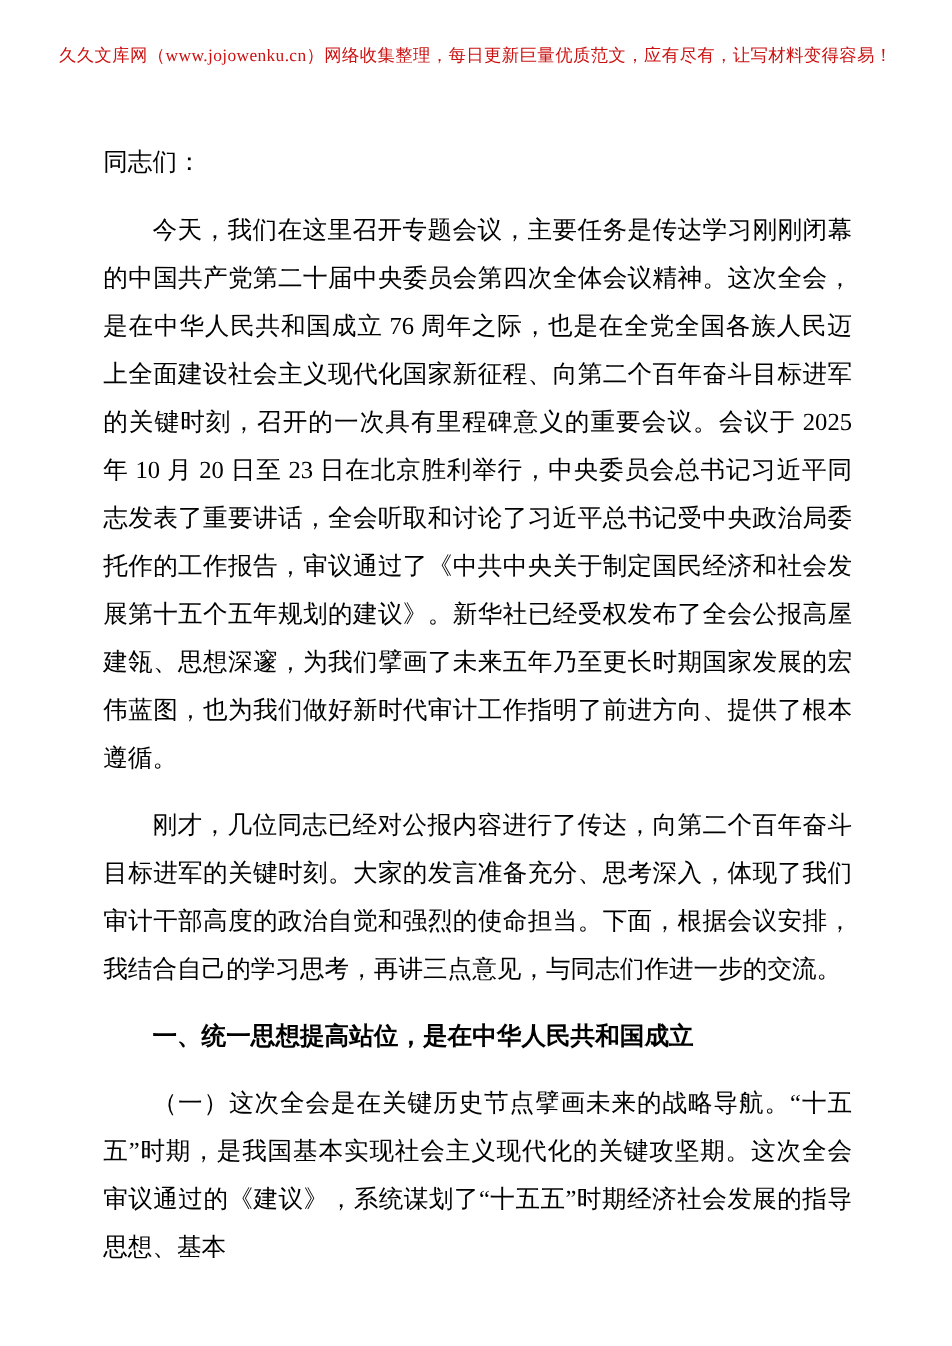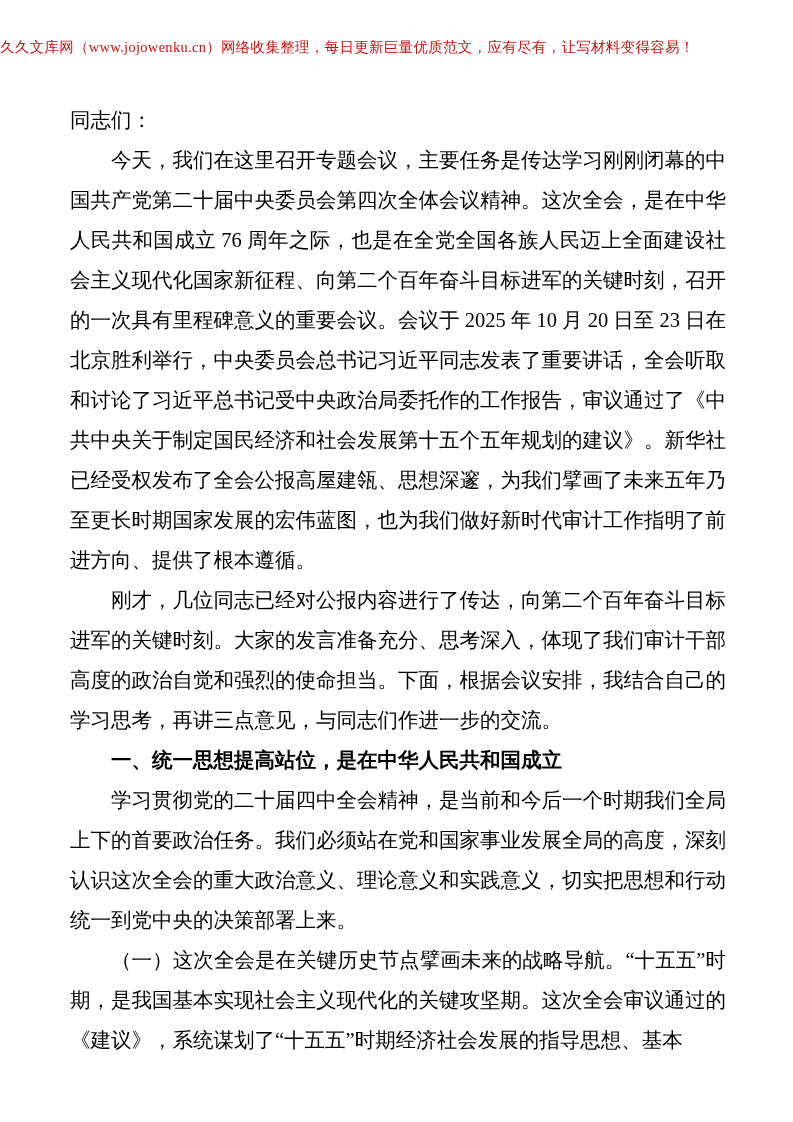--- a/index.html
+++ b/index.html
@@ -13,37 +13,38 @@
     height: 1122px;
     background: #ffffff;
     overflow: hidden;
     font-family: "Liberation Serif", "DejaVu Serif", serif;
   }
   .site-header {
     position: absolute;
     top: 36px;
     left: 0;
     width: 100%;
+    text-align: center;
     font-size: 14.5px;
     line-height: 22px;
     letter-spacing: 0.3px;
   }
   .doc {
     position: absolute;
     top: 100px;
     left: 70px;
     width: 656px;
     font-size: 20.5px;
     line-height: 40px;
     color: #000000;
     text-align: justify;
     text-justify: inter-ideograph;
   }
   .doc p {
-    margin: 0;
+    margin: 16px;
     padding: 0;
   }
   .salutation {
     text-indent: 0;
   }
   .para {
     text-indent: 2em;
   }
   .heading {
     font-weight: bold;
@@ -64,19 +65,18 @@
   <div class="doc">
 
     <p class="salutation">同志们：</p>
 
     <p class="para">今天，我们在这里召开专题会议，主要任务是传达学习刚刚闭幕的中国共产党第二十届中央委员会第四次全体会议精神。这次全会，是在中华人民共和国成立 76 周年之际，也是在全党全国各族人民迈上全面建设社会主义现代化国家新征程、向第二个百年奋斗目标进军的关键时刻，召开的一次具有里程碑意义的重要会议。会议于 2025 年 10 月 20 日至 23 日在北京胜利举行，中央委员会总书记习近平同志发表了重要讲话，全会听取和讨论了习近平总书记受中央政治局委托作的工作报告，审议通过了《中共中央关于制定国民经济和社会发展第十五个五年规划的建议》。新华社已经受权发布了全会公报高屋建瓴、思想深邃，为我们擘画了未来五年乃至更长时期国家发展的宏伟蓝图，也为我们做好新时代审计工作指明了前进方向、提供了根本遵循。</p>
 
     <p class="para">刚才，几位同志已经对公报内容进行了传达，向第二个百年奋斗目标进军的关键时刻。大家的发言准备充分、思考深入，体现了我们审计干部高度的政治自觉和强烈的使命担当。下面，根据会议安排，我结合自己的学习思考，再讲三点意见，与同志们作进一步的交流。</p>
 
     <p class="para heading">一、统一思想提高站位，是在中华人民共和国成立</p>
 
-    <p class="para">学习贯彻党的二十届四中全会精神，是当前和今后一个时期我们全局上下的首要政治任务。我们必须站在党和国家事业发展全局的高度，深刻认识这次全会的重大政治意义、理论意义和实践意义，切实把思想和行动统一到党中央的决策部署上来。</p>
 
     <p class="para"><span class="bold-lead">（一）这次全会是在关键历史节点擘画未来的战略导航。</span><span>“十五五”时期，是我国基本实现社会主义现代化的关键攻坚期。这次全会审议通过的《建议》，系统谋划了“十五五”时期经济社会发展的指导思想、基本</span></p>
 
   </div>
 
 </div>
 
 </body></html>

